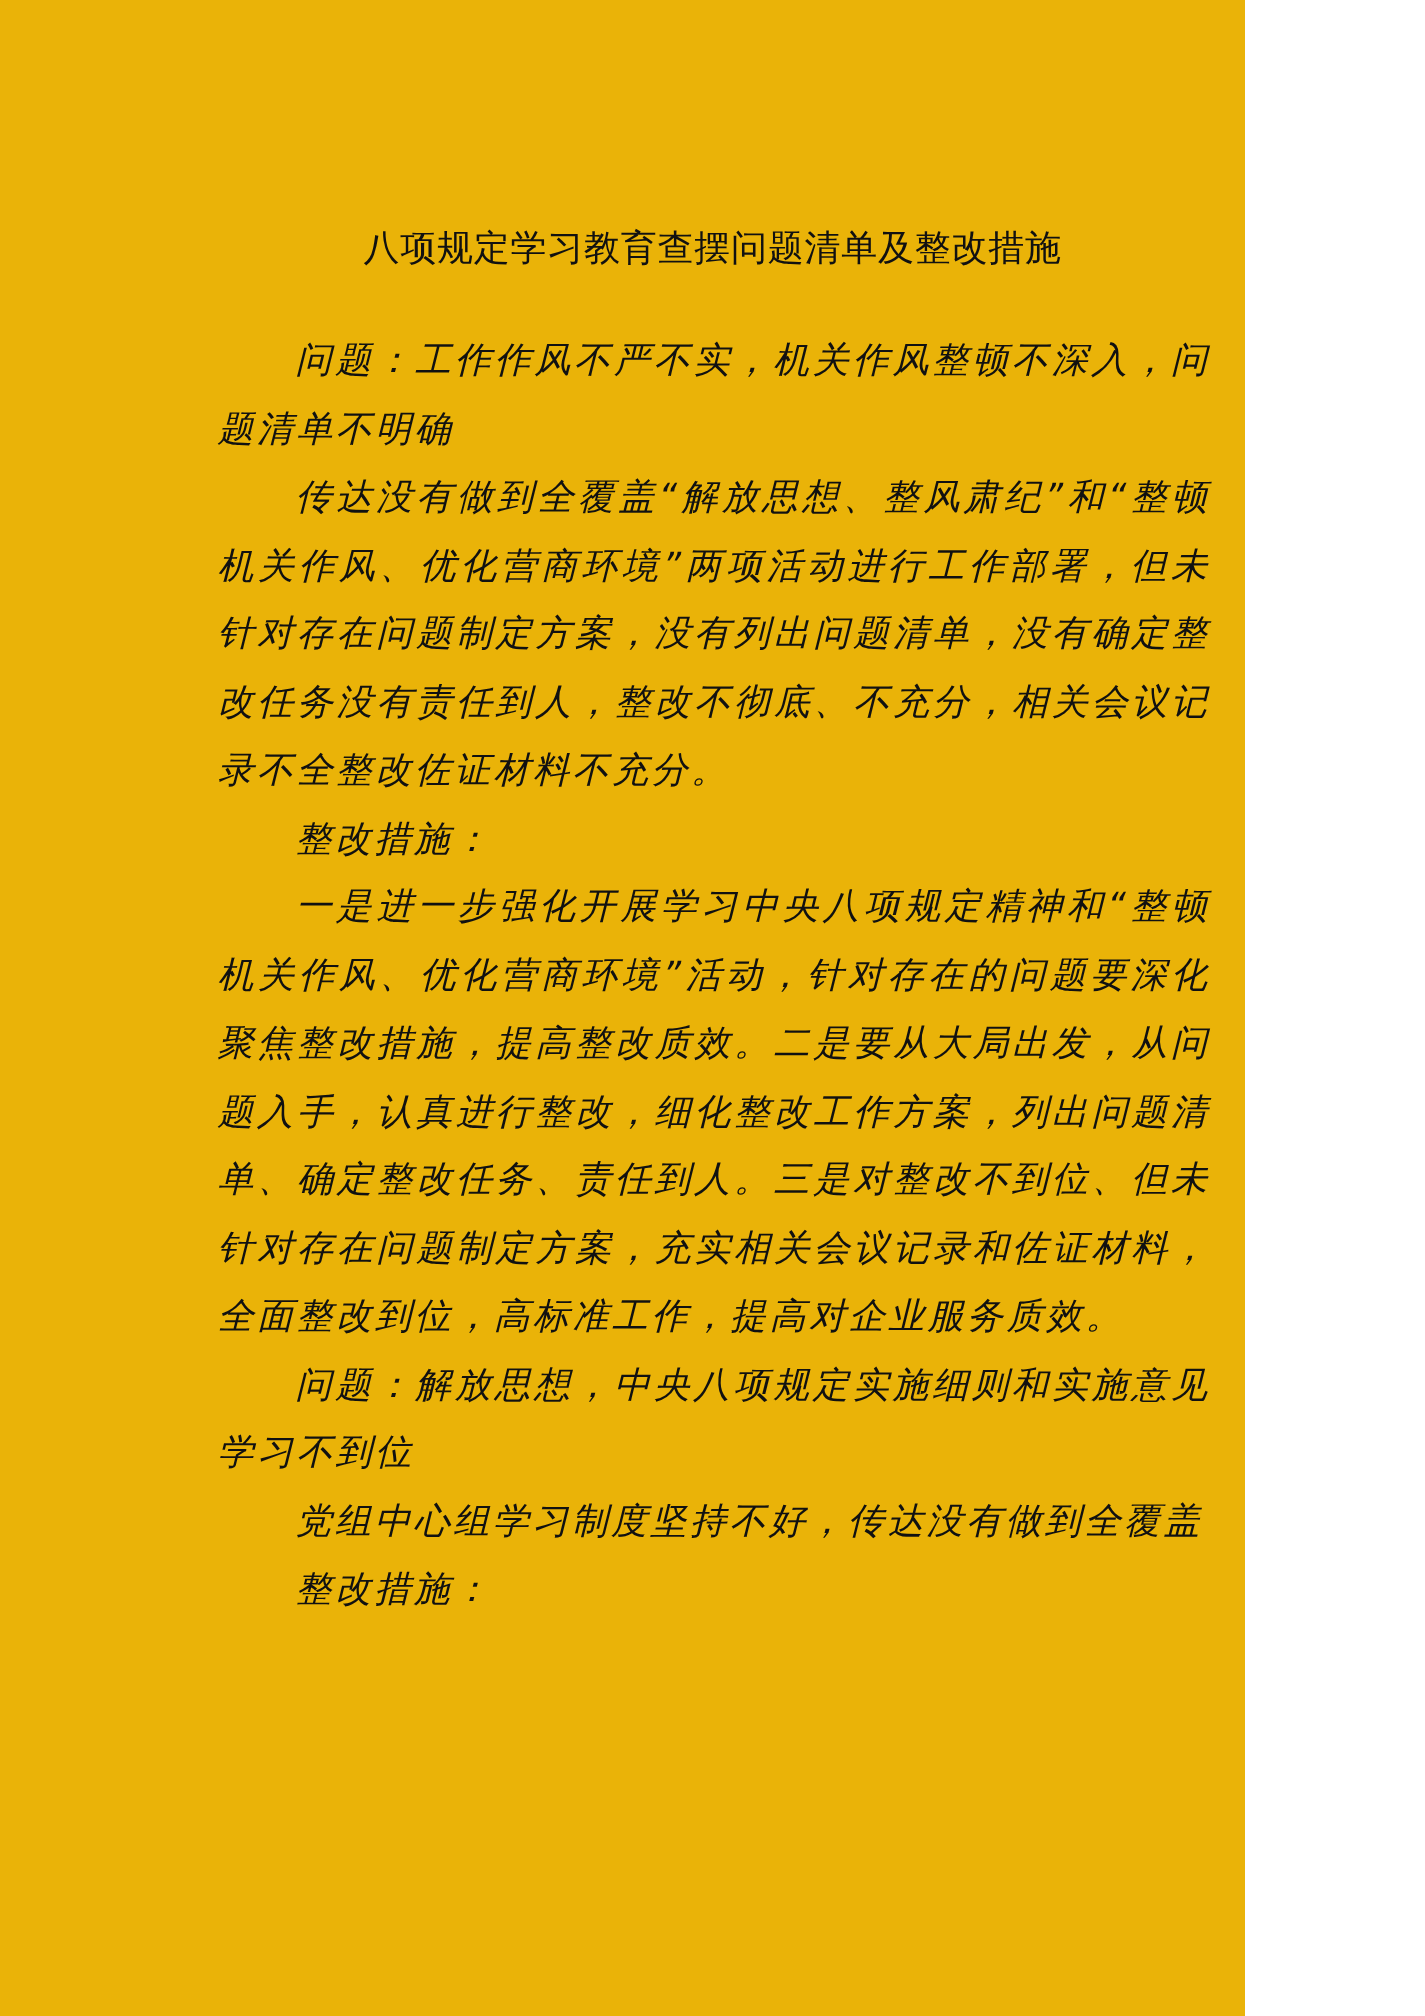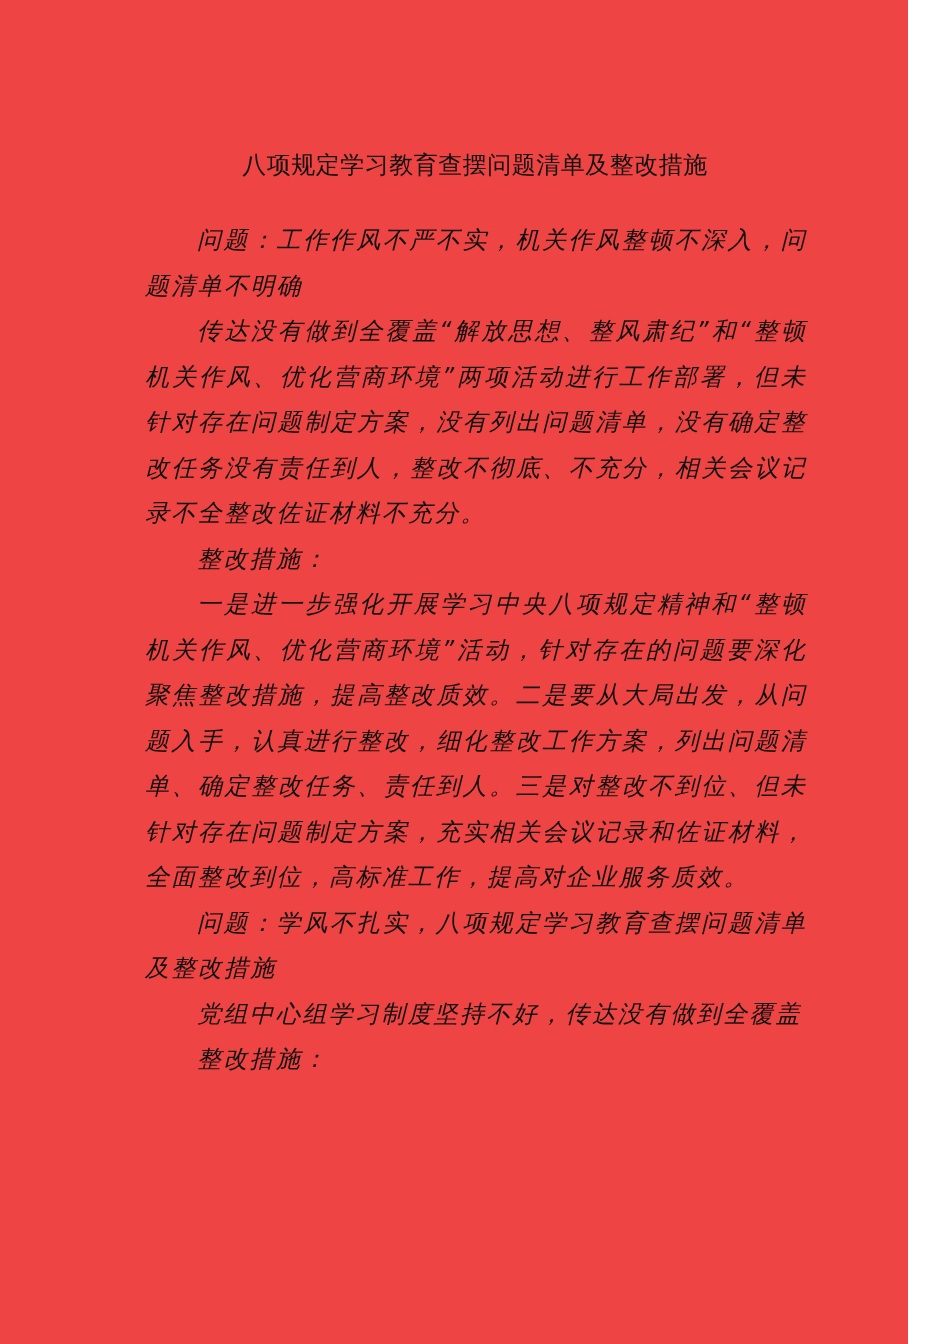--- a/index.html
+++ b/index.html
@@ -12,23 +12,23 @@
       height: 1344px;
       position: relative;
       overflow: hidden;
       font-family: "DejaVu Sans", "Liberation Sans", sans-serif;
       color: #111111;
     }
     .page {
       position: absolute;
       left: 0;
       top: 0;
-      width: 908px;
+      width: 830px;
       height: 1344px;
-      background: #ef4444;
+      background: #eab308;
     }
     .title {
       position: absolute;
       left: 0;
       top: 148px;
       width: 950px;
       text-align: center;
       font-size: 24px;
       line-height: 34px;
       letter-spacing: 0.5px;
@@ -56,17 +56,17 @@
 <body>
 
 <div class="page">
   <h1 class="title">八项规定学习教育查摆问题清单及整改措施</h1>
 
   <div class="body-text">
     <p class="para">问题：工作作风不严不实，机关作风整顿不深入，问题清单不明确</p>
     <p class="para">传达没有做到全覆盖“解放思想、整风肃纪”和“整顿机关作风、优化营商环境”两项活动进行工作部署，但未针对存在问题制定方案，没有列出问题清单，没有确定整改任务没有责任到人，整改不彻底、不充分，相关会议记录不全整改佐证材料不充分。</p>
     <p class="para">整改措施：</p>
     <p class="para">一是进一步强化开展学习中央八项规定精神和“整顿机关作风、优化营商环境”活动，针对存在的问题要深化聚焦整改措施，提高整改质效。二是要从大局出发，从问题入手，认真进行整改，细化整改工作方案，列出问题清单、确定整改任务、责任到人。三是对整改不到位、但未针对存在问题制定方案，充实相关会议记录和佐证材料，全面整改到位，高标准工作，提高对企业服务质效。</p>
-    <p class="para">问题：学风不扎实，八项规定学习教育查摆问题清单及整改措施</p>
+    <p class="para">问题：解放思想，中央八项规定实施细则和实施意见学习不到位</p>
     <p class="para">党组中心组学习制度坚持不好，传达没有做到全覆盖</p>
     <p class="para">整改措施：</p>
   </div>
 </div>
 
 </body></html>

